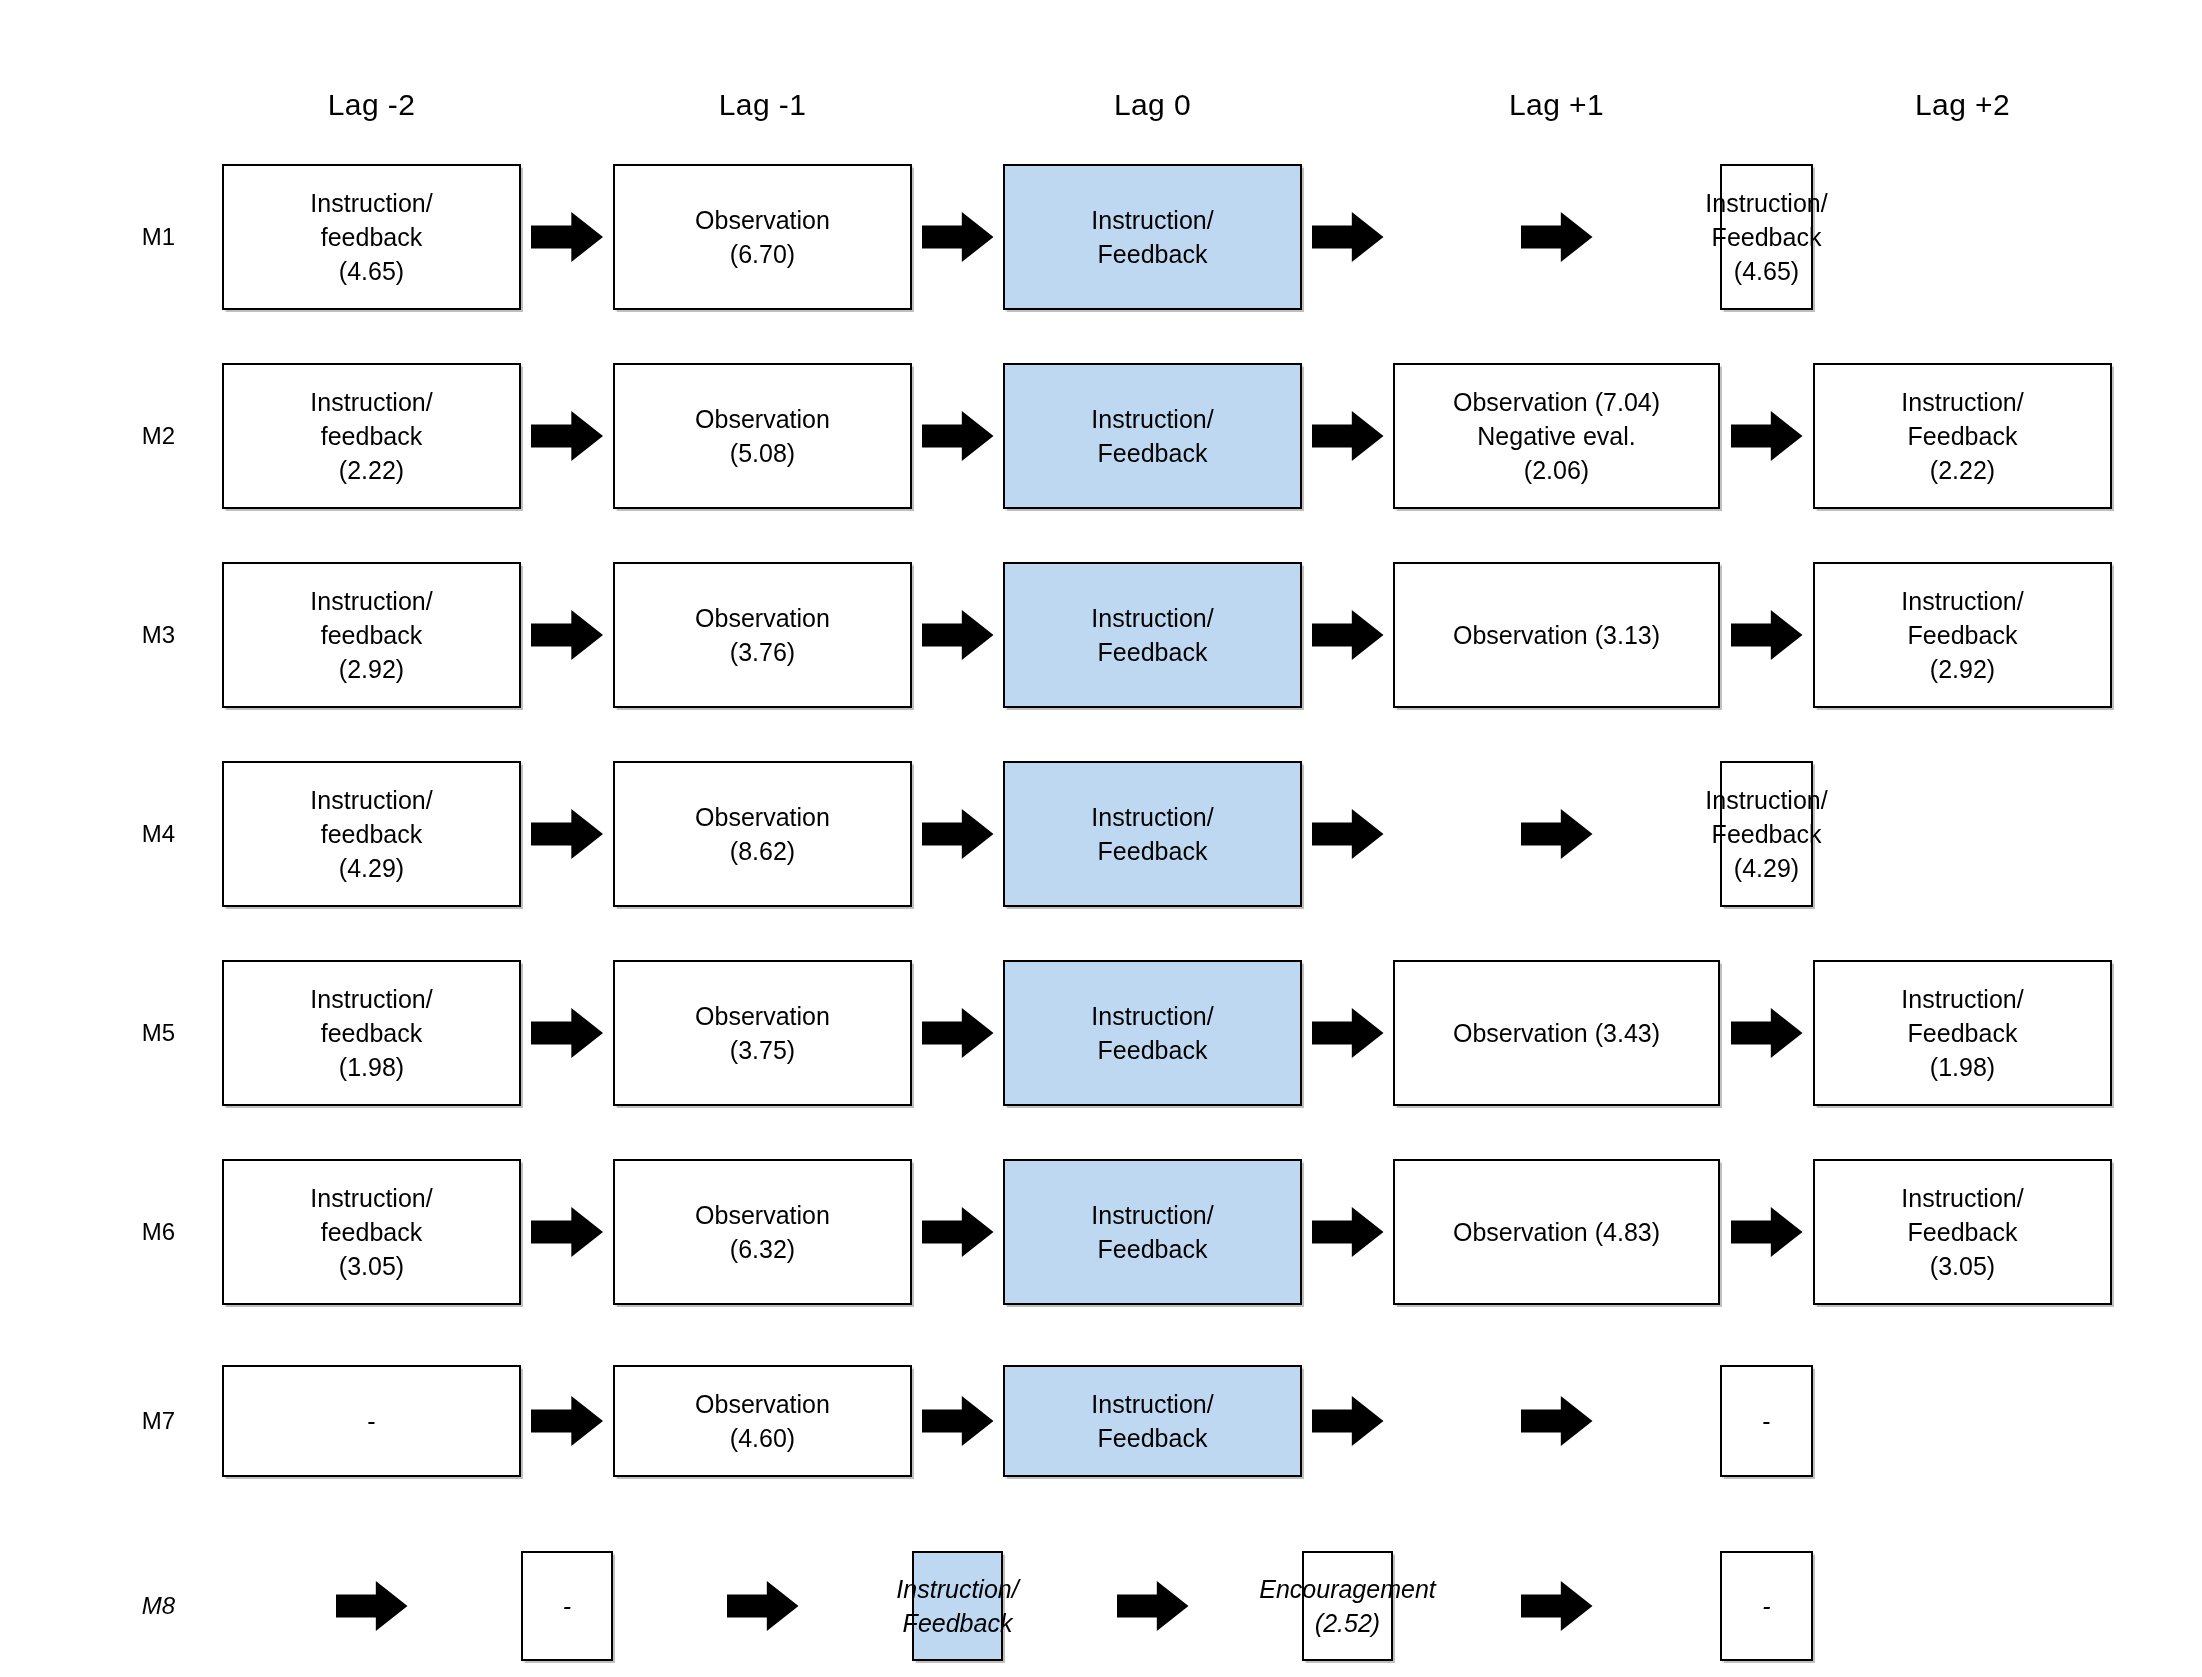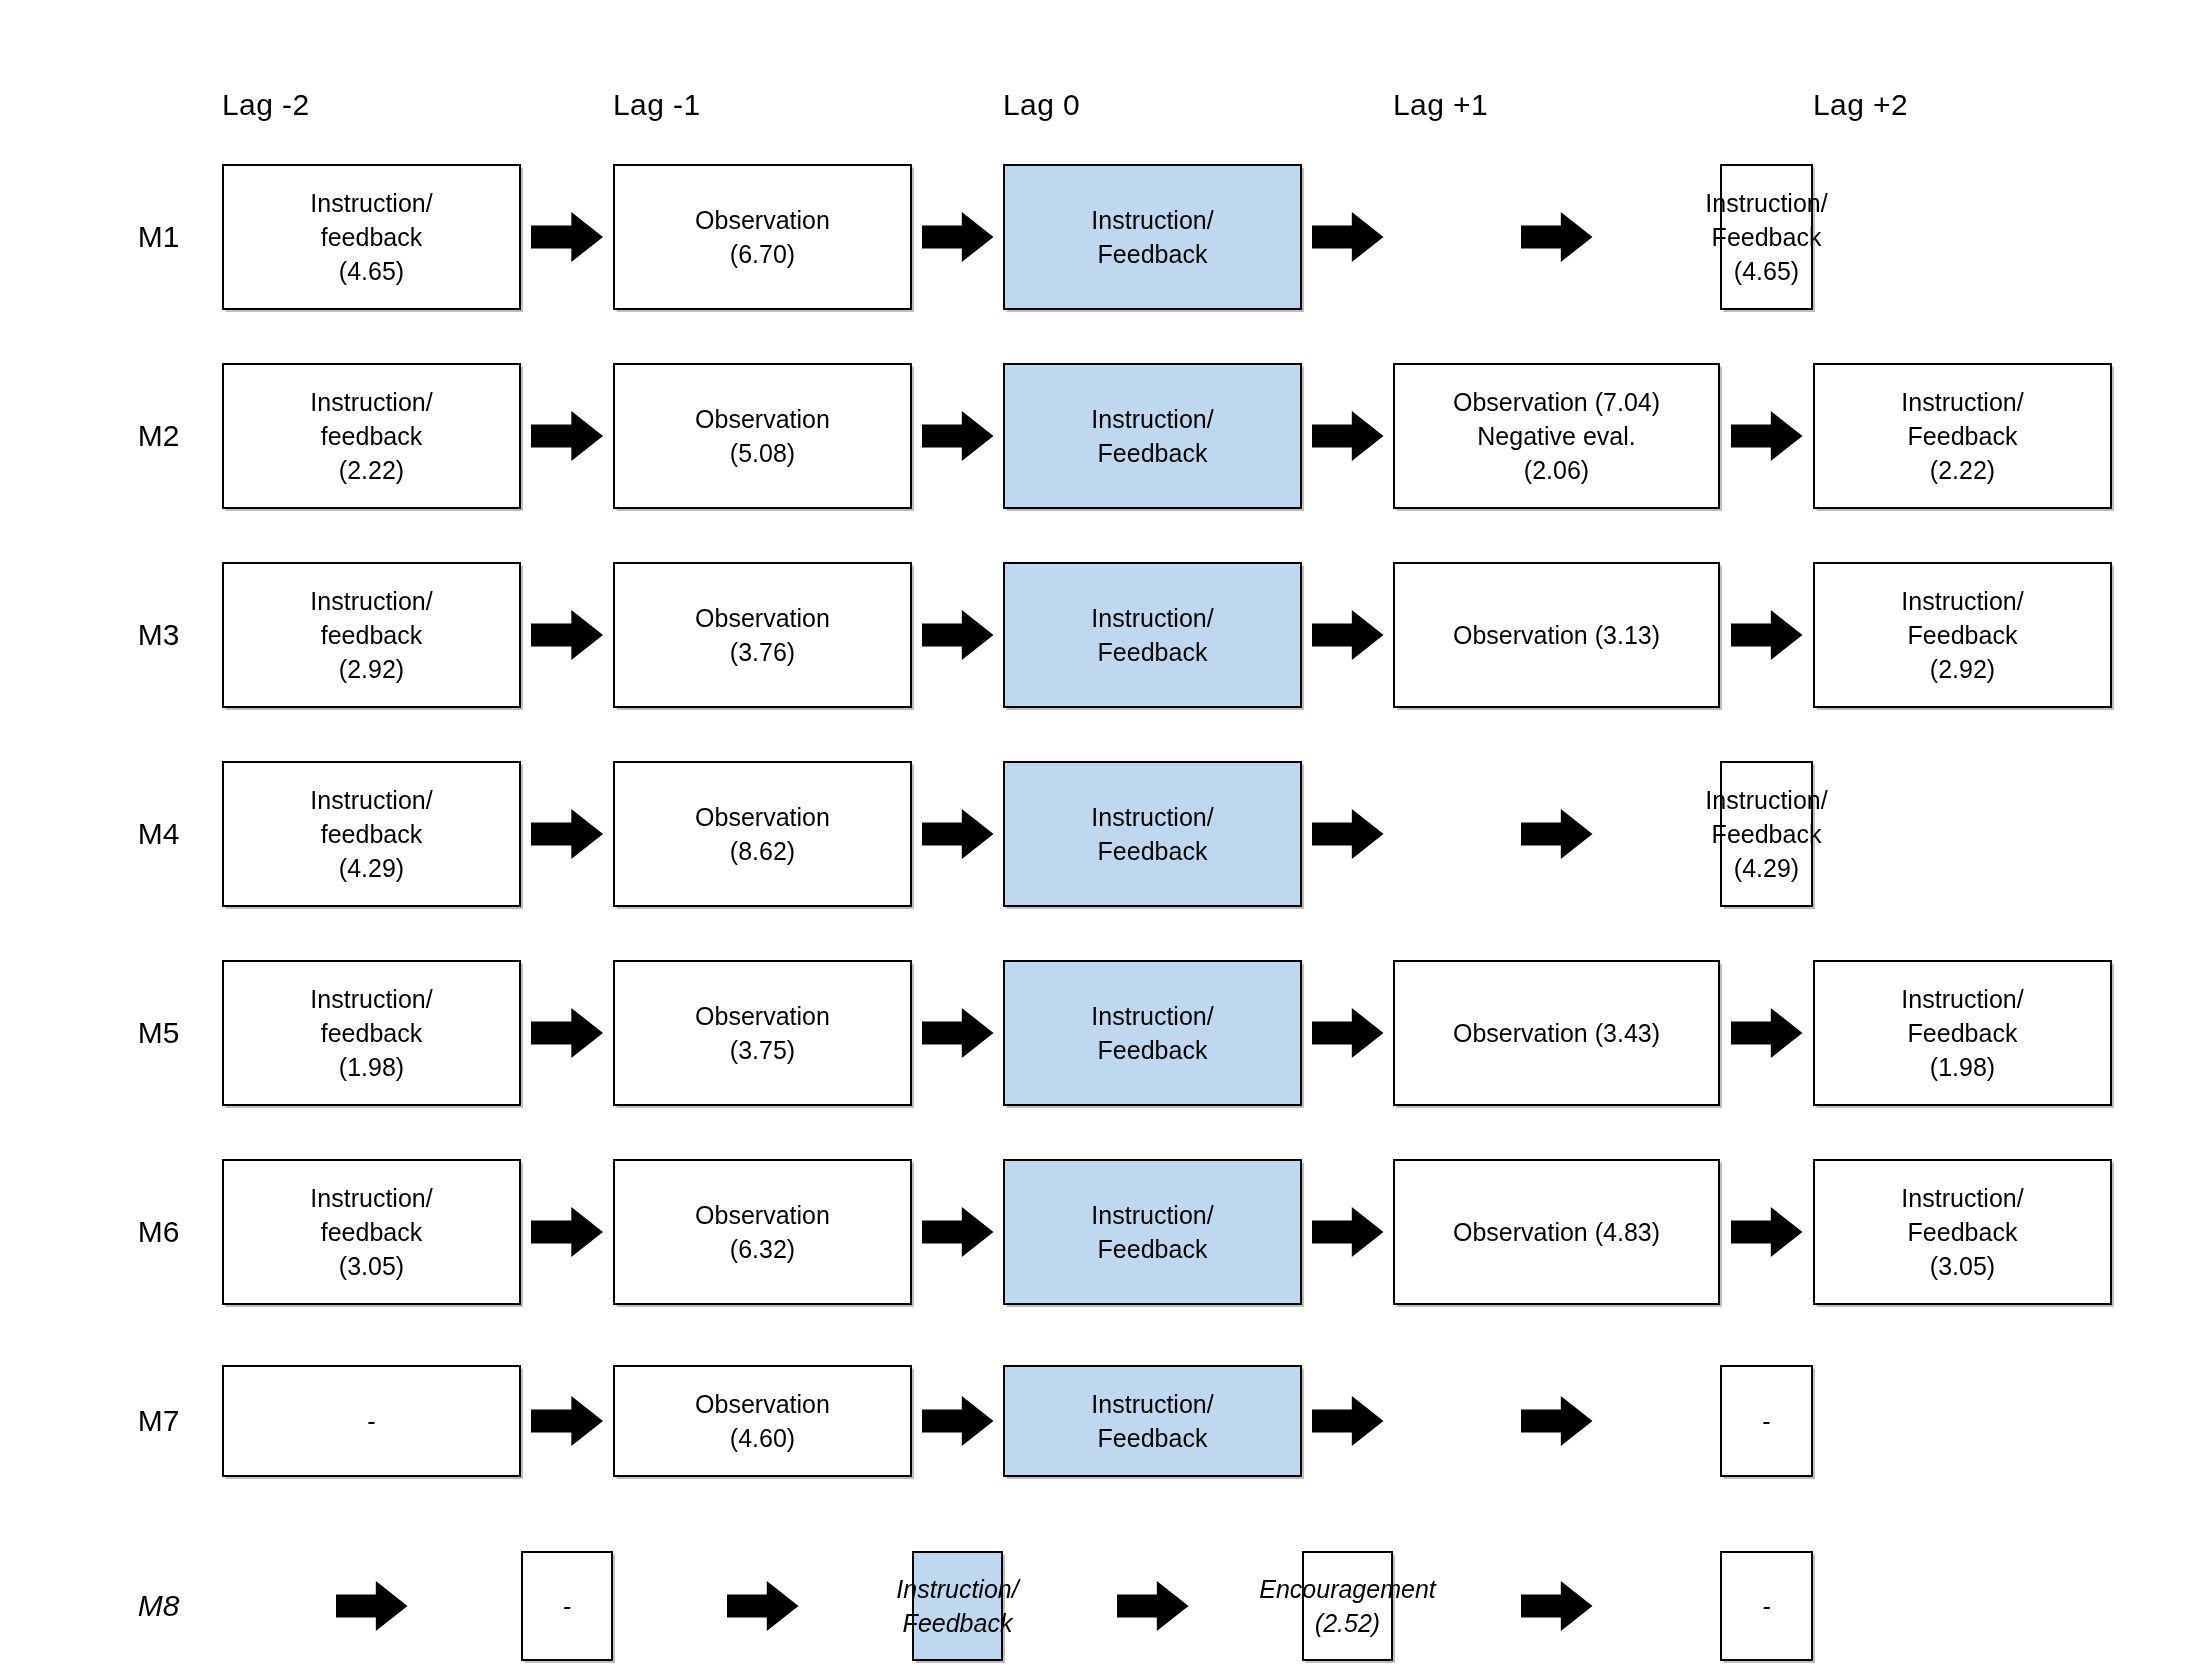--- a/index.html
+++ b/index.html
@@ -22,27 +22,27 @@
     grid-template-columns: 127px 299px 92px 299px 91px 299px 91px 327px 93px 299px;
     align-items: center;
     margin-left: 95px;
   }
   .header-row {
     margin-top: 83px;
     margin-bottom: 38px;
     height: 43px;
   }
   .col-header {
-    text-align: left;
+    text-align: center;
     font-size: 30px;
     letter-spacing: 0.4px;
   }
   .row-label {
     text-align: center;
-    font-size: 30px;
+    font-size: 24px;
   }
   .box {
     box-sizing: border-box;
     border: 2.6px solid #000;
     background: #ffffff;
     display: flex;
     flex-direction: column;
     justify-content: center;
     align-items: center;
     text-align: center;

